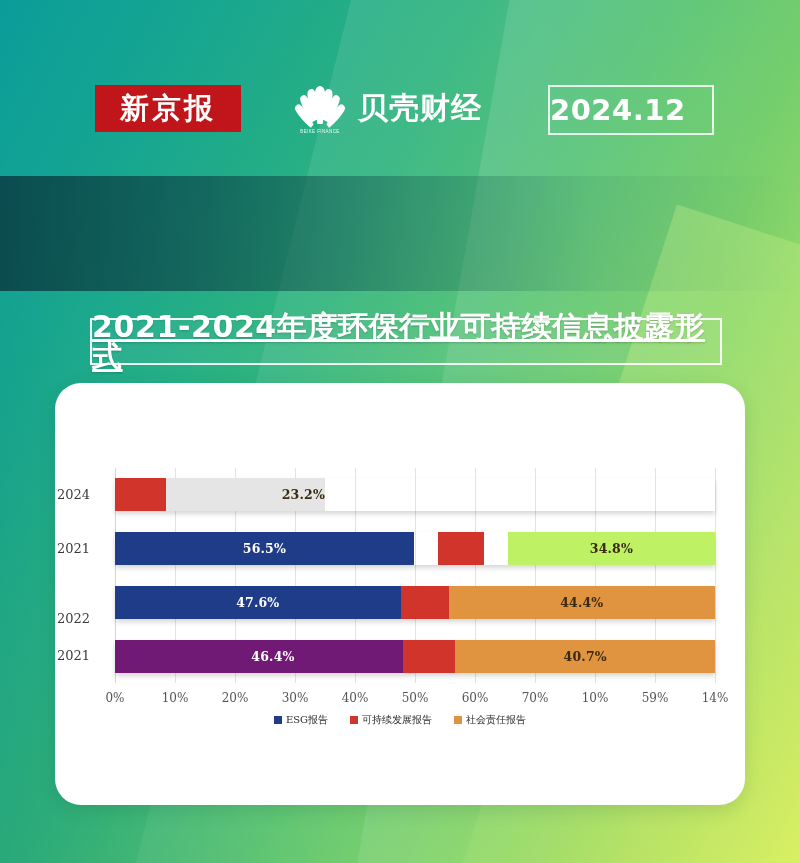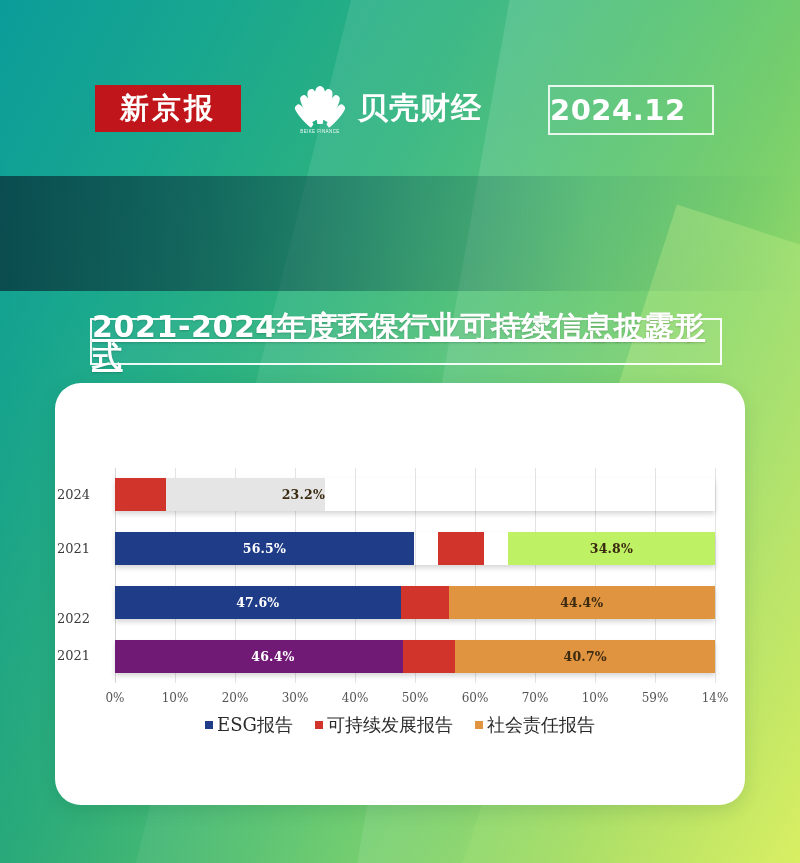--- a/index.html
+++ b/index.html
@@ -148,21 +148,21 @@
     font-size:12px;color:#555;
     font-family:"DejaVu Serif","Liberation Serif",serif;
   }
   .legend{
     position:absolute;left:0;top:330px;width:690px;
     display:flex;align-items:center;justify-content:center;gap:22px;
   }
   .legend-item{display:flex;align-items:center;gap:4px;}
   .legend-swatch{width:8px;height:8px;display:block;}
   .legend-text{
-    font-size:18px;color:#2a2a2a;
+    font-size:10px;color:#2a2a2a;
     font-family:"DejaVu Serif","Liberation Serif",serif;white-space:nowrap;
   }
 </style>
 </head>
 <body>
 
 <div class="poster">
 
   <div class="streak streak-a"></div>
   <div class="streak streak-b"></div>

